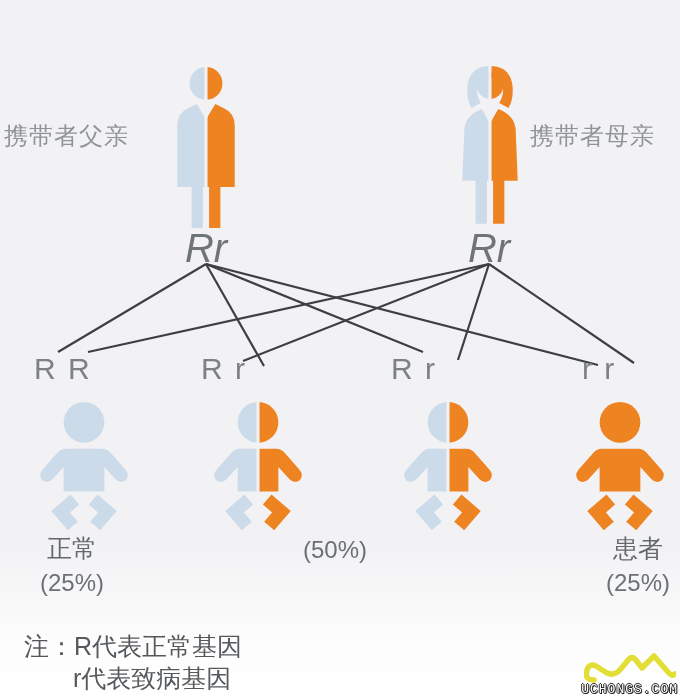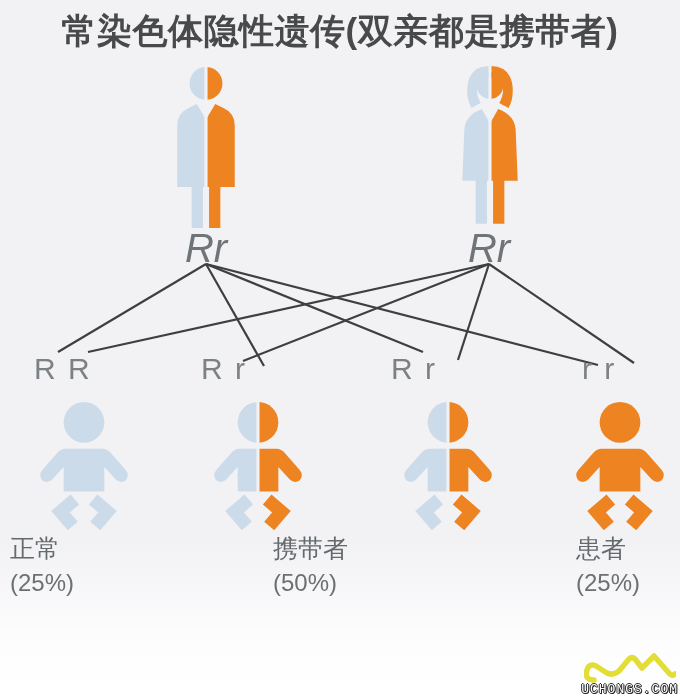--- a/index.html
+++ b/index.html
@@ -43,21 +43,21 @@
   .geno-child.c0{left:34px;}
   .geno-child.c1{left:201px;}
   .geno-child.c2{left:391px;}
   .geno-child.c3{left:582px;}
   .baby-svg{position:absolute;top:398px;width:112px;height:132px;}
   .baby-svg.b0{left:28px;}
   .baby-svg.b1{left:202px;}
   .baby-svg.b2{left:392px;}
   .baby-svg.b3{left:564px;}
   .result{
-    position:absolute;top:532px;width:124px;text-align:left;color:#64696c;
+    position:absolute;top:532px;width:124px;text-align:center;color:#64696c;
   }
   .result .zh{display:block;font-size:25px;line-height:33px;}
   .result .pct{display:block;font-size:24px;line-height:36px;color:#6b7073;}
   .result.r0{left:10px;}
   .result.r1{left:273px;}
   .result.r2{left:576px;}
   .note{position:absolute;left:24px;top:630px;font-size:25px;color:#55595c;line-height:32px;}
   .note .l2{padding-left:49px;}
   .watermark{position:absolute;right:2px;bottom:2px;width:106px;text-align:right;}
   .watermark .wm-logo{display:block;margin:0 2px -6px auto;}
@@ -97,22 +97,23 @@
         <rect x="0" y="0" width="53.5" height="132"></rect>
       </clipPath>
     <clipPath id="halfR-b">
         <rect x="56.5" y="0" width="56" height="132"></rect>
       </clipPath>
   </defs>
 </svg>
 
 <div class="stage">
 
-  <div class="title">常染色体隐性遗传(双亲都是携带者)</div>
 
+  <div class="caption father">携带者父亲</div>
+  <div class="caption mother">携带者母亲</div>
 
   <svg class="parent-svg father" viewBox="0 0 76 160" preserveAspectRatio="none">
     <use href="#man" clip-path="url(#halfL-p)" style="color:var(--lightblue)"></use>
     <use href="#man" clip-path="url(#halfR-p)" style="color:var(--orange)"></use>
   </svg>
   <svg class="parent-svg mother" viewBox="0 0 76 160" preserveAspectRatio="none">
     <use href="#woman" clip-path="url(#halfL-p)" style="color:var(--lightblue)"></use>
     <use href="#woman" clip-path="url(#halfR-p)" style="color:var(--orange)"></use>
   </svg>
 
@@ -150,28 +151,31 @@
   </svg>
   <svg class="baby-svg b3" viewBox="0 0 110 130" preserveAspectRatio="none">
     <use href="#baby" style="color:var(--orange)"></use>
   </svg>
 
   <div class="result r0">
     <span class="zh">正常</span>
     <span class="pct">(25%)</span>
   </div>
   <div class="result r1">
-    <span class="zh">携带者</span>
     <span class="pct">(50%)</span>
   </div>
   <div class="result r2">
     <span class="zh">患者</span>
     <span class="pct">(25%)</span>
   </div>
 
+  <div class="note">
+    <div class="l1">注：R代表正常基因</div>
+    <div class="l2">r代表致病基因</div>
+  </div>
 
   <div class="watermark">
     <svg class="wm-logo" width="92" height="38" viewBox="0 0 92 38">
       <path d="M10,33 Q0,33 3,23 Q5,16 12,19 L23,26 Q29,29 35,24 L45,12 Q48,9 51,12 L58,21 L70,9 L84,25 Q88,30 91,27" fill="none" stroke="var(--wm-yellow)" stroke-width="5.5" stroke-linecap="round" stroke-linejoin="round"></path>
     </svg>
     <span class="wm-text">UCHONGS.COM</span>
   </div>
 
 </div>
 

